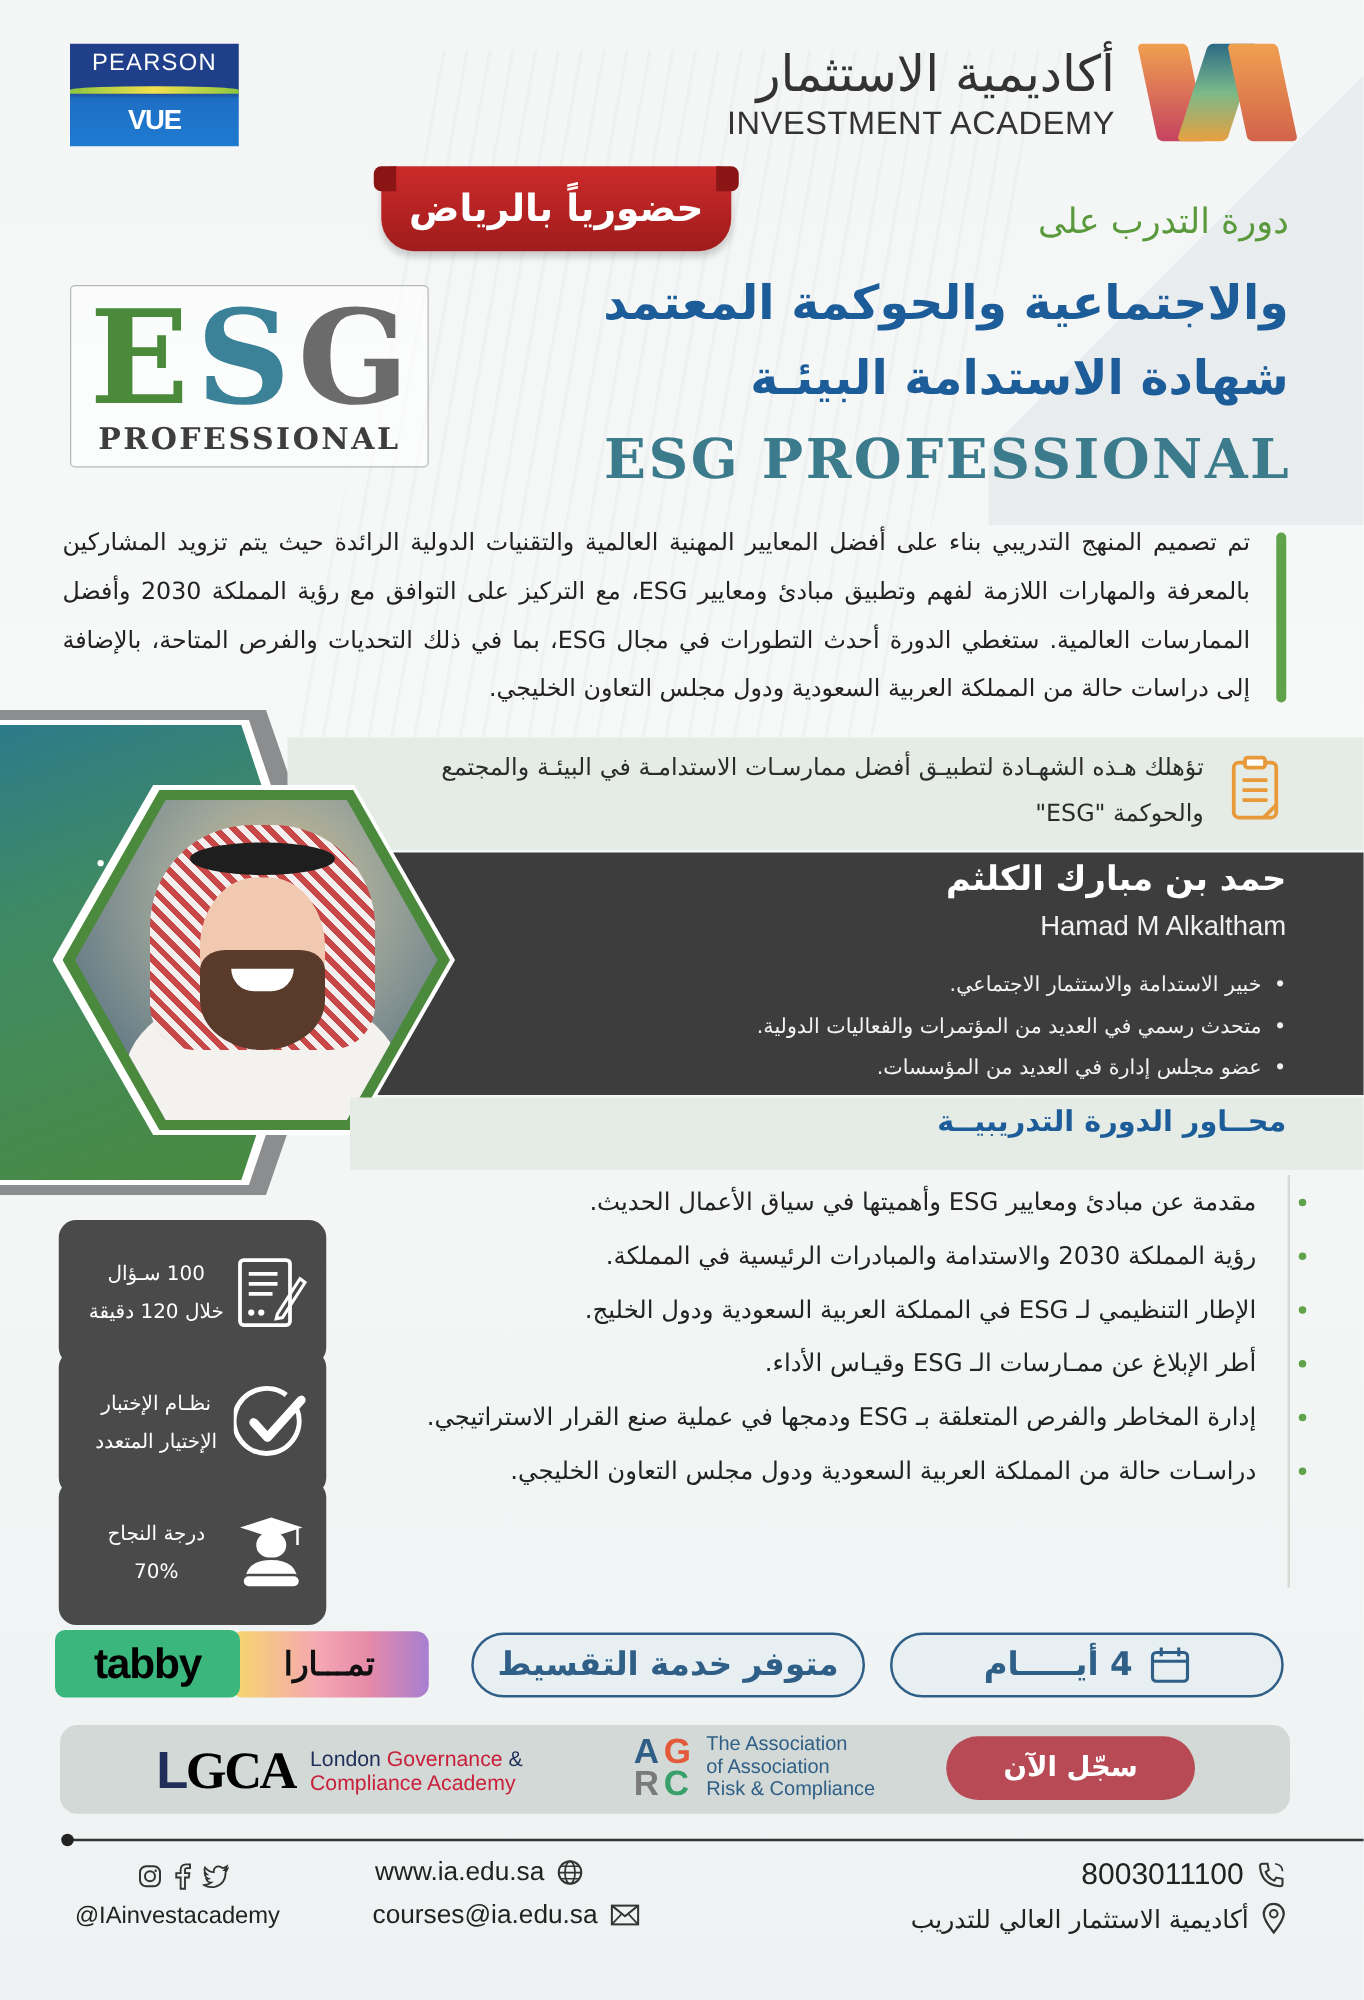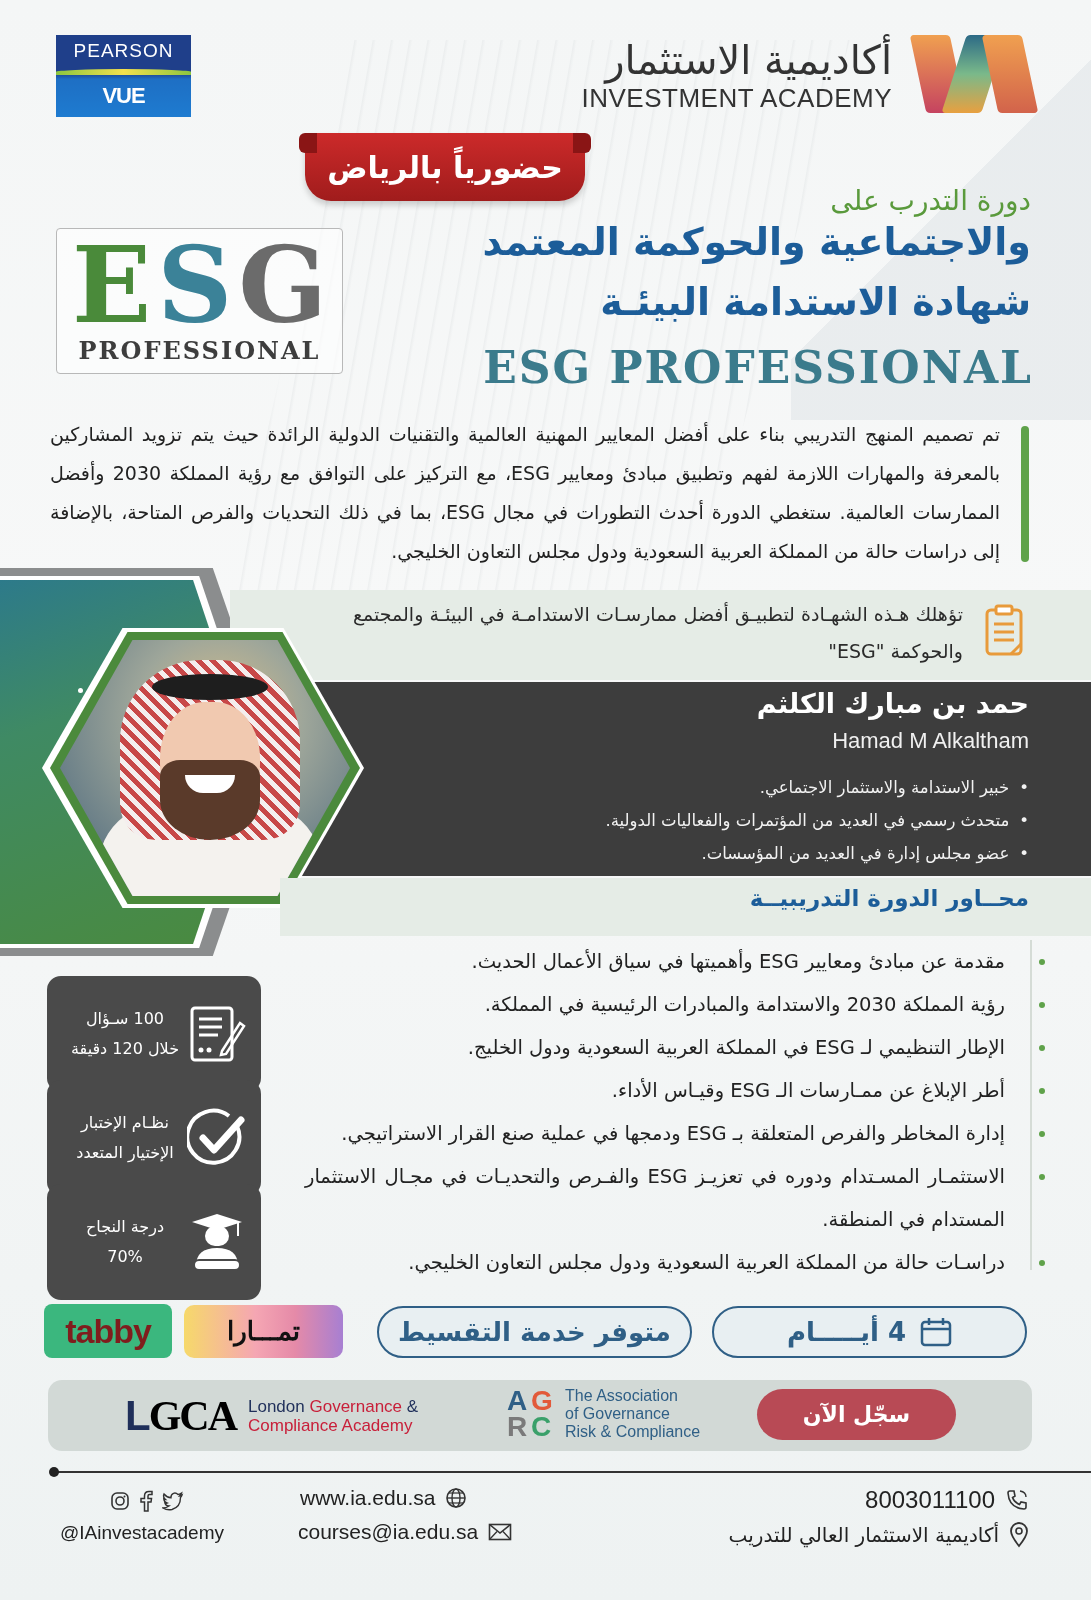--- a/index.html
+++ b/index.html
@@ -53,21 +53,21 @@
     display: flex; align-items: center; justify-content: center;
     color: #fff; font-size: 30px; font-weight: bold; direction: rtl;
     box-shadow: 0 4px 6px rgba(0,0,0,0.18);
   }
   .ribbon::before, .ribbon::after {
     content: ""; position: absolute; top: 0; width: 18px; height: 20px; background: #8a1515;
   }
   .ribbon::before { left: -6px; border-radius: 6px 0 0 6px; }
   .ribbon::after { right: -6px; border-radius: 0 6px 6px 0; }
 
-  .training-on { right: 60px; top: 160px; color: #5a9a3c; font-size: 28px; direction: rtl; margin-top: 24px; }
+  .training-on { right: 60px; top: 160px; color: #5a9a3c; font-size: 28px; direction: rtl; }
   .title-ar {
     right: 60px; top: 212px; width: 620px; text-align: right; direction: rtl;
     color: #1c5d99; font-size: 38px; font-weight: bold; line-height: 60px;
   }
   .title-en {
     right: 58px; top: 342px; color: #3b7b8c;
     font-family: "DejaVu Serif", serif; font-size: 44px; letter-spacing: 2px; font-weight: bold;
   }
 
   .esg-badge {
@@ -166,22 +166,22 @@
     top: 1306px; height: 52px; border: 2px solid #2f5f86; border-radius: 28px; background: #e8eff2;
     display: flex; align-items: center; justify-content: center; gap: 14px;
     color: #2f5f86; font-size: 26px; font-weight: bold; direction: rtl;
   }
   .tamara {
     left: 184px; top: 1305px; width: 159px; height: 53px; border-radius: 10px;
     background: linear-gradient(90deg, #f6d96a 0%, #f5a6b3 45%, #e58aa8 70%, #a77fd2 100%);
     display: flex; align-items: center; justify-content: center; color: #111; font-size: 26px; font-weight: bold; font-family: Liberation Serif, serif;
   }
   .tabby {
-    left: 44px; top: 1304px; width: 128px; height: 54px; border-radius: 8px; background: #3bb77e;
-    display: flex; align-items: center; justify-content: center; color: #7f1d1d;
+    left: 44px; top: 1304px; width: 148px; height: 54px; border-radius: 8px; background: #3bb77e;
+    display: flex; align-items: center; justify-content: center; color: #000000;
     font-family: "Liberation Sans", sans-serif; font-weight: bold; font-size: 34px; letter-spacing: -1px;
   }
 
   
   .partner-bar {
     left: 48px; top: 1380px; width: 984px; height: 71px; background: #d2d9d6; border-radius: 14px;
   }
   .lgca { left: 125px; top: 1392px; display: flex; align-items: center; gap: 12px; }
   .lgca .mark { font-family: "Liberation Sans", sans-serif; font-weight: bold; font-size: 42px; letter-spacing: -2px; }
   .lgca .mark .l { color: #1f2f5a; }
@@ -296,21 +296,20 @@
 <div class="abs modules-band"></div>
 <div class="abs modules-title">محــاور الدورة التدريبيــة</div>
 
 <div class="abs mod-bar"></div>
 <ul class="abs modules">
   <li>مقدمة عن مبادئ ومعايير ESG وأهميتها في سياق الأعمال الحديث.</li>
   <li>رؤية المملكة 2030 والاستدامة والمبادرات الرئيسية في المملكة.</li>
   <li>الإطار التنظيمي لـ ESG في المملكة العربية السعودية ودول الخليج.</li>
   <li>أطر الإبلاغ عن ممـارسات الـ ESG وقيـاس الأداء.</li>
   <li>إدارة المخاطر والفرص المتعلقة بـ ESG ودمجها في عملية صنع القرار الاستراتيجي.</li>
-  <li>الاستثمـار المسـتدام ودوره في تعزيـز ESG والفـرص والتحديـات في مجـال الاستثمار المستدام في المنطقة.</li>
   <li>دراسـات حالة من المملكة العربية السعودية ودول مجلس التعاون الخليجي.</li>
 </ul>
 
 <div class="abs info-card" style="top:976px;">
   <span class="ico">
     <svg width="58" height="58" viewBox="0 0 58 58">
       <rect x="4" y="3" width="40" height="52" rx="3" fill="none" stroke="#fff" stroke-width="3"></rect>
       <line x1="11" y1="14" x2="34" y2="14" stroke="#fff" stroke-width="3"></line>
       <line x1="11" y1="22" x2="34" y2="22" stroke="#fff" stroke-width="3"></line>
       <line x1="11" y1="30" x2="30" y2="30" stroke="#fff" stroke-width="3"></line>
@@ -381,21 +380,21 @@
 </div>
 <div class="abs agrc">
   <div class="mark">
     <span style="left:2px; top:2px; color:#2f5f86;">A</span>
     <span style="left:26px; top:2px; color:#e25a3a;">G</span>
     <span style="left:2px; top:28px; color:#7a7a7a;">R</span>
     <span style="left:26px; top:28px; color:#3aa06a;">C</span>
   </div>
   <div class="txt">
     <div>The Association</div>
-    <div>of Governance</div>
+    <div>of Association</div>
     <div>Risk &amp; Compliance</div>
   </div>
 </div>
 <div class="abs register-btn">سجّل الآن</div>
 
 <div class="abs footer-line"></div>
 <div class="abs footer-dot"></div>
 
 <div class="abs foot-item foot-phone">
   <span>8003011100</span>

